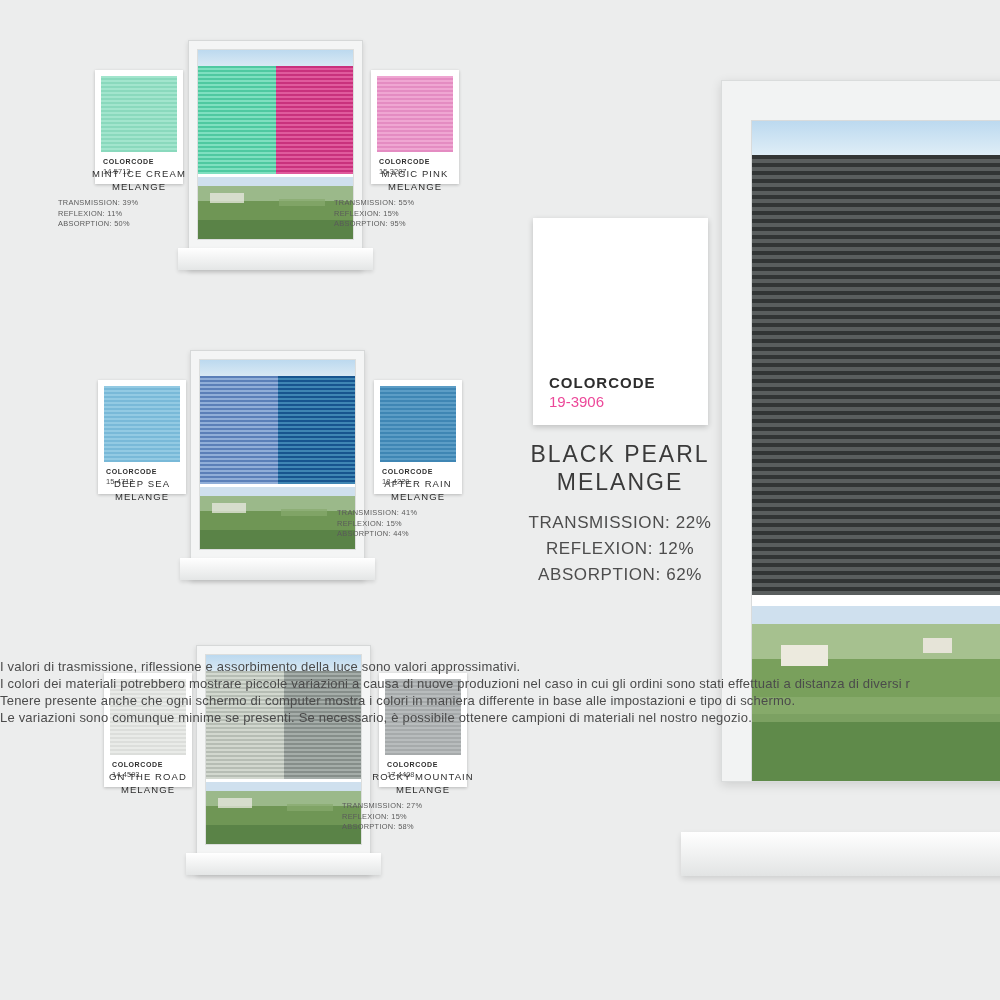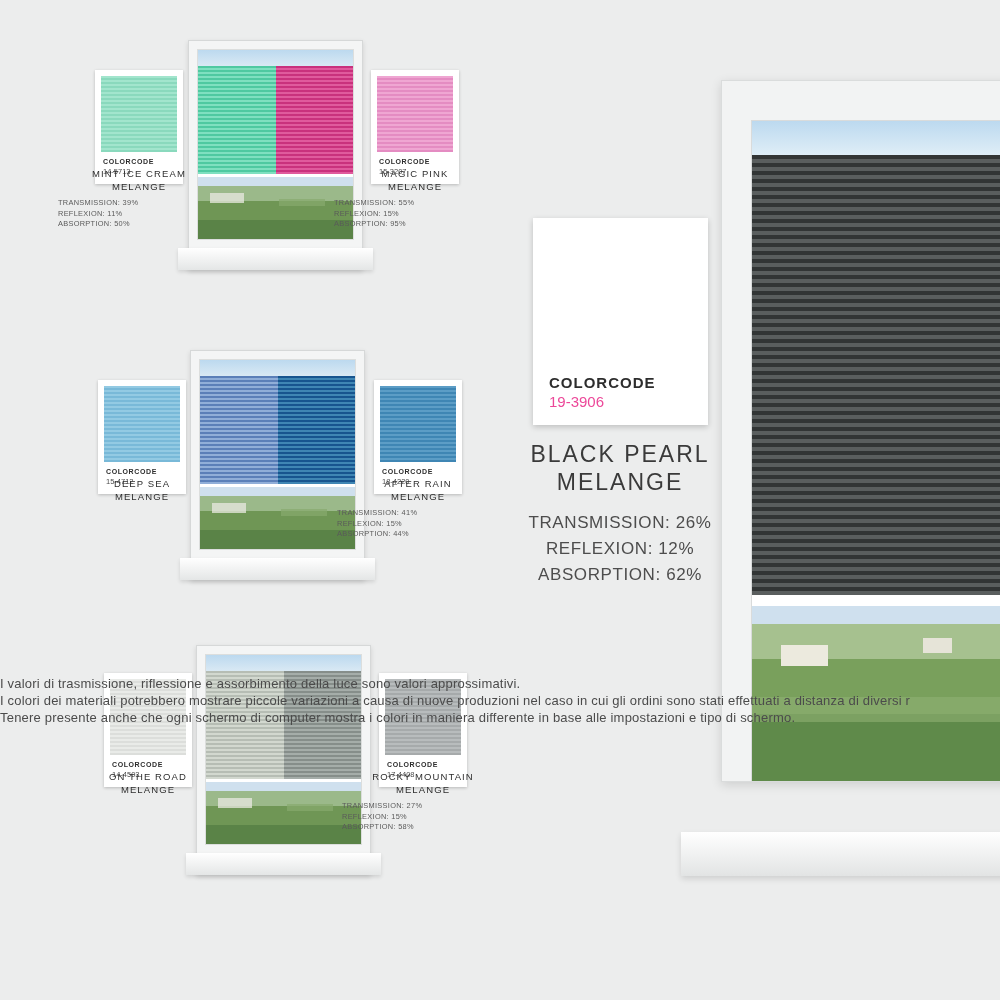--- a/index.html
+++ b/index.html
@@ -348,21 +348,21 @@
     <div class="meta">
       <div class="cc-label">COLORCODE</div>
       <div class="cc-num">19-3906</div>
     </div>
   </div>
 
   <div class="feature-title" style="left:430px;top:440px;">
     <div class="nm">BLACK PEARL</div>
     <div class="nm">MELANGE</div>
     <div class="vals">
-      <div>TRANSMISSION: 26%</div>
+      <div>TRANSMISSION: 22%</div>
       <div>REFLEXION: 12%</div>
       <div>ABSORPTION: 62%</div>
     </div>
   </div>
 
   <div class="big-window">
     <div class="bw-outer"></div>
     <div class="bw-inner">
       <div class="bw-sky"></div>
       <div class="bw-pleats" style="background:repeating-linear-gradient(#323535 0 4px, #5a5e5e 4px 8px);"></div>
@@ -372,15 +372,16 @@
         <div class="house2"></div>
       </div>
     </div>
     <div class="bw-sill"></div>
   </div>
 
   <div class="footer">
     <div>I valori di trasmissione, riflessione e assorbimento della luce sono valori approssimativi.</div>
     <div>I colori dei materiali potrebbero mostrare piccole variazioni a causa di nuove produzioni nel caso in cui gli ordini sono stati effettuati a distanza di diversi r</div>
     <div>Tenere presente anche che ogni schermo di computer mostra i colori in maniera differente in base alle impostazioni e tipo di schermo.</div>
+    <div>Le variazioni sono comunque minime se presenti. Se necessario, è possibile ottenere campioni di materiali nel nostro negozio.</div>
   </div>
 
 </div>
 
 </body></html>

